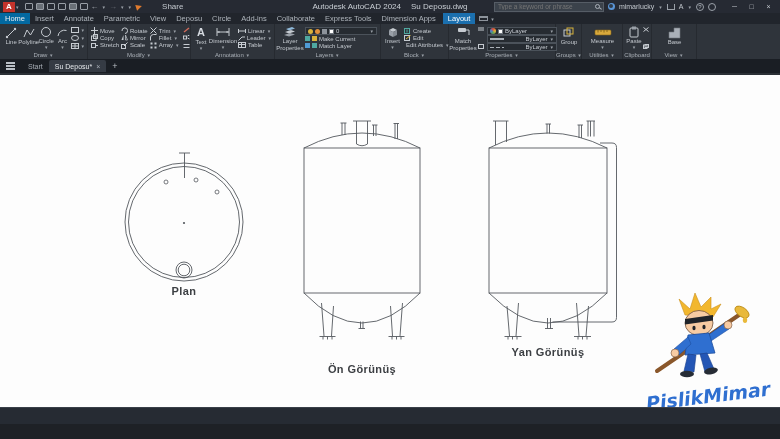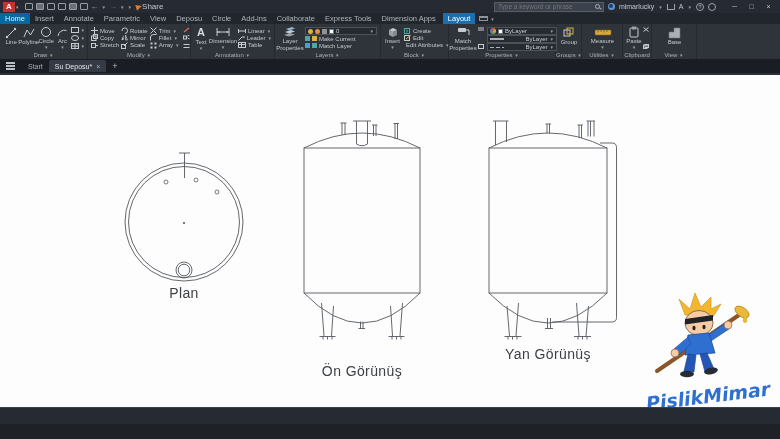--- a/index.html
+++ b/index.html
@@ -13,21 +13,21 @@
   .titlebar { position:absolute; top:0; left:0; width:780px; height:13px;
     background:#262a33; display:flex; align-items:center; color:#b9bfc6; font-size:8px; }
   .logo { width:12px; height:10px; margin-left:3px; background:#c5332b; color:#fff;
     font-weight:bold; font-size:8px; display:flex; align-items:center; justify-content:center; }
   .caret { font-size:5px; color:#9aa0a8; margin:0 1px; }
   .qat { display:flex; align-items:center; gap:3px; margin-left:5px; }
   .qi { width:8px; height:7px; border:1px solid #989ea6; border-radius:1px; display:inline-block; }
   .qi.fill { background:#6a7078; }
   .arrowtxt { color:#aab0b8; font-size:8px; }
   .dim { opacity:.45; }
-  .share { display:flex; align-items:center; gap:0; margin-left:4px; color:#c3c8ce; }
+  .share { display:flex; align-items:center; gap:20px; margin-left:4px; color:#c3c8ce; }
   .share-tri { width:0; height:0; border-left:6px solid #e07b2e; border-top:3px solid transparent; border-bottom:3px solid transparent; transform:rotate(-18deg); }
   .title-center { position:absolute; left:50%; transform:translateX(-50%); display:flex; gap:10px; color:#c9ced4; font-size:8px; white-space:nowrap; }
   .tb-right { margin-left:auto; display:flex; align-items:center; gap:4px; padding-right:3px; }
   .search { display:flex; align-items:center; background:#3b424b; border:1px solid #565d66;
     height:10px; width:110px; padding:0 3px; gap:3px; }
   .search input { flex:1; background:transparent; border:none; outline:none; color:#9aa1a8;
     font-size:6.5px; font-family:"Liberation Sans",sans-serif; padding:0; min-width:0; }
   .mag { width:5px; height:5px; border:1px solid #aab0b8; border-radius:50%; position:relative; flex:none; }
   .mag::after { content:""; position:absolute; width:3px; height:1px; background:#aab0b8;
     right:-3px; bottom:-1px; transform:rotate(40deg); }
@@ -72,21 +72,21 @@
   .filetabs { position:absolute; top:59px; left:0; width:780px; height:16px; background:#1a1e24;
     display:flex; align-items:center; color:#a6acb4; font-size:7px; border-bottom:2px solid #2b3036; }
   .hamb { display:flex; flex-direction:column; gap:1.5px; margin:0 7px 0 6px; }
   .hamb i { width:9px; height:1.5px; background:#b9bfc6; display:block; }
   .ftab { padding:0 6px; display:flex; align-items:center; gap:4px; height:12px; }
   .ftab.activedoc { background:#353b44; color:#e4e7ea; border-radius:2px 2px 0 0; }
   .ftab .x { color:#aab0b8; font-size:7px; }
   .plus { font-size:9px; margin-left:6px; color:#b9bfc6; }
   
   .canvas { position:absolute; top:75px; left:0; width:780px; height:332px; background:#fdfdfd; }
-  .viewlabel { position:absolute; transform:translateX(-50%); color:#3c3f43; font-size:14px; letter-spacing:.4px; white-space:nowrap; }
+  .viewlabel { position:absolute; transform:translateX(-50%); color:#3c3f43; font-size:11px; letter-spacing:.4px; white-space:nowrap;font-weight:bold; }
   
   .watermark { position:absolute; right:4px; top:216px; width:136px; height:116px; }
   .wm-text { position:absolute; left:0; bottom:0; width:136px; text-align:center; font-size:19px;
     font-style:italic; font-weight:bold; color:#2f6fd0; transform:rotate(-7deg);
     font-family:"DejaVu Sans",sans-serif; }
   
   .band1 { position:absolute; top:407px; left:0; width:780px; height:17px; background:#262b33; border-top:1px solid #3a4049; }
   .band2 { position:absolute; top:424px; left:0; width:780px; height:15px; background:#1e2126; }
 </style>
 </head>
@@ -104,20 +104,24 @@
     <span class="qi"></span>
     <span class="arrowtxt">←</span>
     <span class="caret">▾</span>
     <span class="arrowtxt dim">→</span>
     <span class="caret">▾</span>
     <span class="caret">▾</span>
   </span>
   <span class="share">
     <span class="share-tri"></span>
     <span>Share</span>
+  </span>
+  <span class="title-center">
+    <span>Autodesk AutoCAD 2024</span>
+    <span>Su Deposu.dwg</span>
   </span>
   <span class="tb-right">
     <span class="search">
       <input readonly="" placeholder="Type a keyword or phrase" style="">
       <span class="mag"></span>
     </span>
     <span class="person"></span>
     <span style="font-size:7px;color:#c3c8ce">mimarlucky</span>
     <span class="caret">▾</span>
     <span class="cart"></span>

